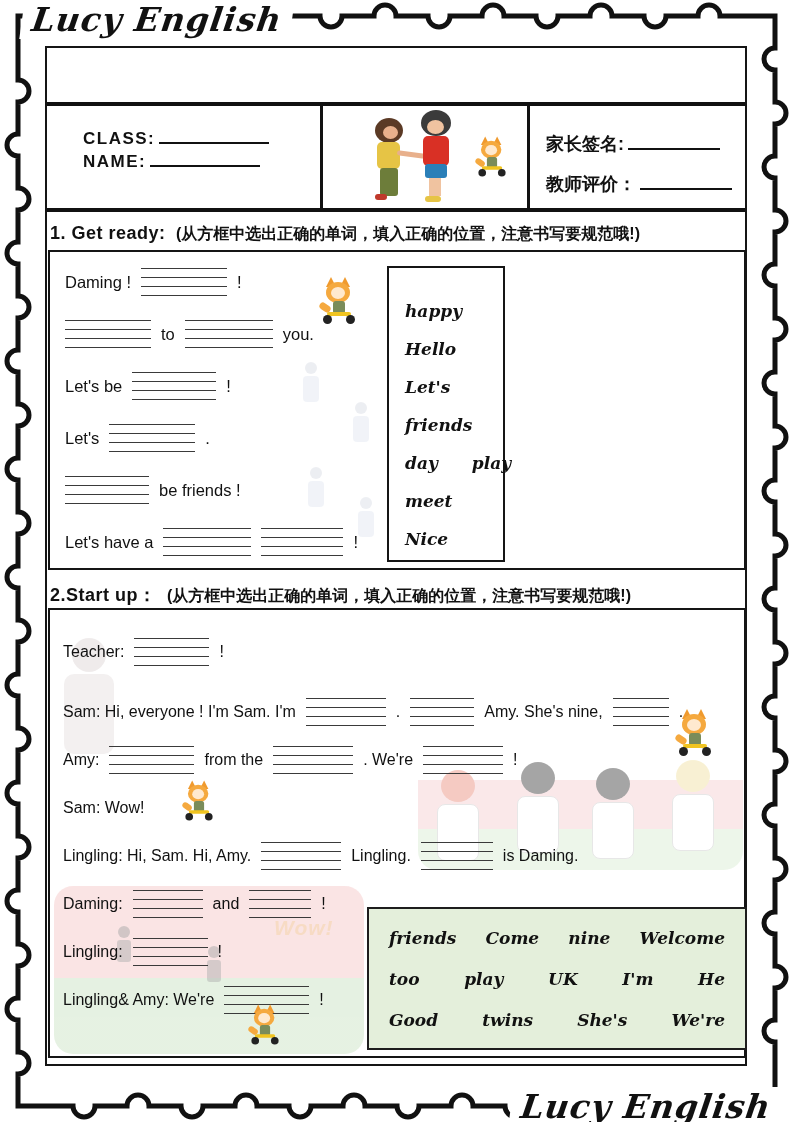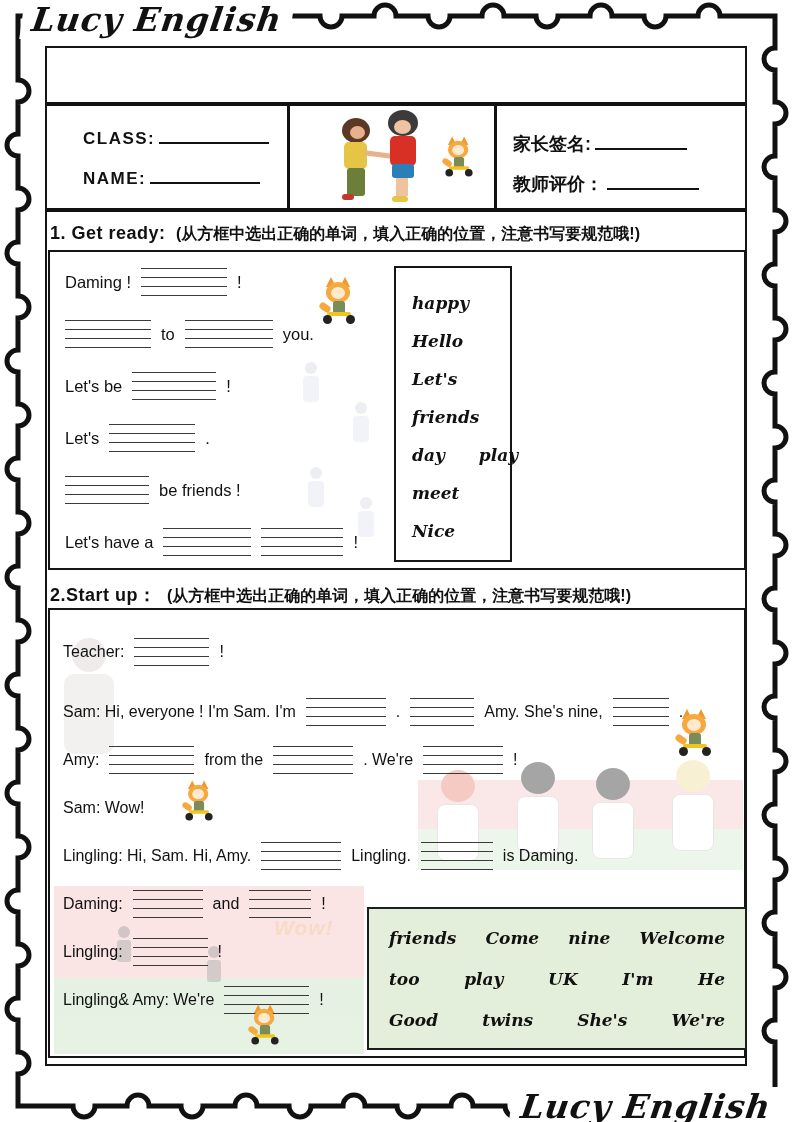--- a/index.html
+++ b/index.html
@@ -12,25 +12,25 @@
   .logo.bottom{right:12px;bottom:-4px;font-size:33px;}
   .frame{position:absolute;left:45px;top:46px;width:698px;height:1016px;border:2px solid #151515;z-index:2;background:#fff;}
 
   .title{position:absolute;left:60px;top:58px;width:672px;text-align:center;z-index:3;
          font-size:20px;font-weight:bold;letter-spacing:.5px;white-space:nowrap;}
   .title .unit{margin:0 6px;}
 
   .header-table{position:absolute;left:47px;top:102px;width:698px;height:110px;display:flex;
                 border-top:4px solid #111;border-bottom:4px solid #111;z-index:3;box-sizing:border-box;}
   .cell{position:relative;box-sizing:border-box;}
-  .cell1{width:240px;}
+  .cell1{width:273px;}
   .cell2{width:210px;border-left:3px solid #111;border-right:3px solid #111;}
   .cell3{flex:1;}
   .id-row{position:absolute;left:36px;font-size:17px;letter-spacing:1.5px;font-weight:600;white-space:nowrap;}
-  .id-row.r1{top:22px;} .id-row.r2{top:62px;}
+  .id-row.r1{top:22px;} .id-row.r2{top:45px;}
   .uline{display:inline-block;border-bottom:2px solid #111;height:14px;vertical-align:baseline;margin-left:4px;}
   .uline.w110{width:110px;} .uline.w95{width:92px;}
   .sign-row{position:absolute;left:16px;font-size:18px;font-weight:bold;white-space:nowrap;}
   .sign-row.r1{top:26px;} .sign-row.r2{top:66px;}
 
   .sec-heading{position:absolute;left:50px;z-index:3;white-space:nowrap;}
   #h1{top:223px;} #h2{top:583px;}
   .h-en{font-size:18px;font-weight:600;letter-spacing:.5px;}
   .h-note{font-size:16px;font-weight:bold;margin-left:6px;}
 
@@ -41,22 +41,22 @@
   .lines{position:absolute;left:10px;top:4px;z-index:2;}
   .fill-line{display:flex;align-items:center;height:52px;font-size:16.5px;white-space:nowrap;}
   .fill-line .seg{margin:0 5px;}
   .blank-guide{display:inline-block;width:90px;height:28px;margin:0 5px;flex:none;
      background:repeating-linear-gradient(to bottom,#3a3a3a 0,#3a3a3a 1px,transparent 1px,transparent 9px);}
   .lines2{position:absolute;left:8px;top:8px;right:6px;z-index:2;}
   .fill-line.s2{height:48px;font-size:16px;}
   .lines2 .fill-line:nth-child(1){margin-top:10px;}
   .lines2 .fill-line:nth-child(2){margin-top:12px;}
 
-  #wordbank1{position:absolute;left:344px;top:14px;width:118px;height:296px;border:2px solid #151515;
-             padding:16px 0 0 16px;box-sizing:border-box;z-index:3;}
+  #wordbank1{position:absolute;left:337px;top:14px;width:118px;height:296px;border:2px solid #151515;
+             padding:24px 0 0 16px;box-sizing:border-box;z-index:3;}
   .wb-row{display:flex;gap:34px;height:38px;align-items:center;}
   .wb-word{font-family:"DejaVu Serif",serif;font-style:italic;font-size:17px;font-weight:bold;}
 
   #bluebox{position:absolute;left:462px;top:60px;width:234px;height:226px;background:#dce7f3;
            border:1px solid #777;padding:16px 14px;box-sizing:border-box;z-index:3;}
   .bb-title{font-size:15px;font-weight:bold;margin-bottom:10px;}
   .bb-item{font-size:16px;height:43px;display:flex;align-items:flex-end;padding-bottom:8px;}
   .bb-underline{display:inline-block;width:120px;border-bottom:2.5px solid #000;height:14px;margin-left:10px;}
 
   #wordbank2{position:absolute;left:317px;top:297px;width:380px;height:143px;background:#e4efdb;
@@ -88,21 +88,21 @@
   .b1shoe{left:52px;top:88px;width:12px;height:6px;background:#c0392b;border-radius:3px;}
   .arm{left:74px;top:46px;width:28px;height:5px;background:#e8b08c;border-radius:3px;transform:rotate(8deg);}
   .b2hair{left:98px;top:4px;width:30px;height:26px;background:#3b3b3b;border-radius:50%;}
   .b2face{left:104px;top:14px;width:17px;height:14px;background:#f0c3a0;border-radius:50%;}
   .b2body{left:100px;top:30px;width:26px;height:30px;background:#d93025;border-radius:5px;}
   .b2shorts{left:102px;top:58px;width:22px;height:14px;background:#2a7fb8;border-radius:3px;}
   .b2legs{left:106px;top:72px;width:12px;height:18px;background:#f0c3a0;}
   .b2shoe{left:102px;top:90px;width:16px;height:6px;background:#e6c445;border-radius:3px;}
 
   
-  .faint{position:absolute;z-index:1;}
+  .faint{position:absolute;z-index:1;border-radius:19px;}
   .faint-kid{width:22px;height:44px;opacity:.12;position:absolute;}
   .faint-kid::before{content:"";display:block;width:12px;height:12px;border-radius:50%;background:#6b7a99;margin:0 auto;}
   .faint-kid::after{content:"";display:block;width:16px;height:26px;background:#8fa3c8;margin:2px auto 0;border-radius:4px;}
   .faint-teacher{left:8px;top:28px;width:70px;height:130px;opacity:.22;}
   .faint-teacher .th{position:absolute;left:14px;top:0;width:34px;height:34px;border-radius:50%;background:#b9a8a8;}
   .faint-teacher .tb{position:absolute;left:6px;top:36px;width:50px;height:80px;background:#cabfbf;border-radius:10px;}
   .kids-group{left:368px;top:150px;width:325px;height:110px;opacity:.45;overflow:hidden;}
   .kg-strip{position:absolute;left:0;top:20px;width:100%;height:90px;
             background:linear-gradient(180deg,#f6cdd0 0 55%,#d9ecd2 55% 100%);}
   .kg-kid{position:absolute;width:60px;height:100px;}

